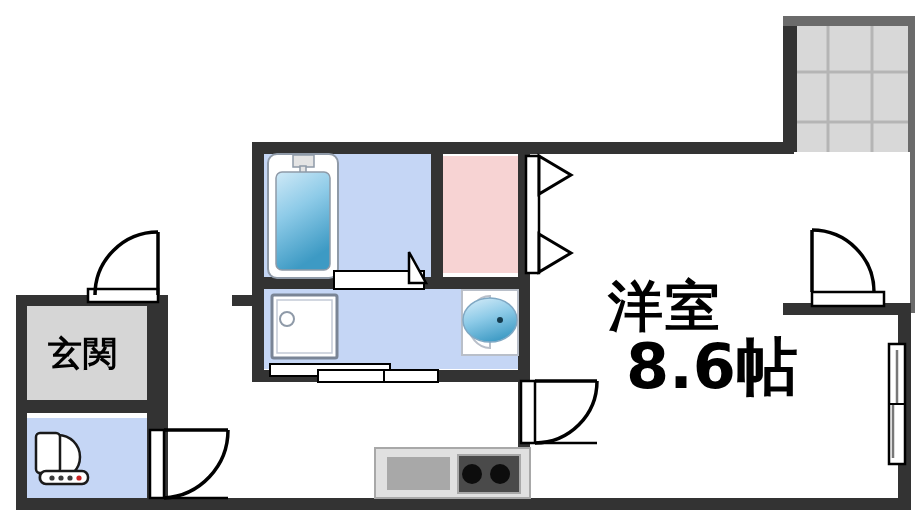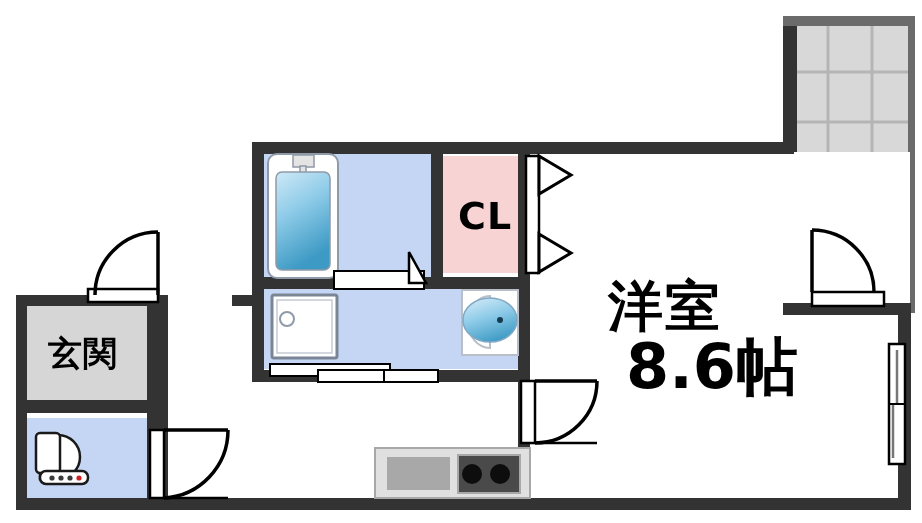--- a/index.html
+++ b/index.html
@@ -226,19 +226,18 @@
       <rect x="889" y="344" width="16" height="120" fill="#ffffff" stroke="#000000" stroke-width="2.5"></rect>
       <line x1="897" y1="350" x2="897" y2="405" stroke="#777777" stroke-width="2.5"></line>
       <line x1="893" y1="404" x2="893" y2="458" stroke="#777777" stroke-width="2.5"></line>
       <line x1="889" y1="404" x2="905" y2="404" stroke="#000000" stroke-width="2"></line>
     </g>
 
   </svg>
 
   <div class="label" id="label-genkan">玄関</div>
 
-  <div class="label" id="label-cl">CL</div>
 
   <div class="label" id="label-room-name">洋室</div>
 
   <div class="label" id="label-room-size">8.6帖</div>
 
 </div>
 
 </body></html>

